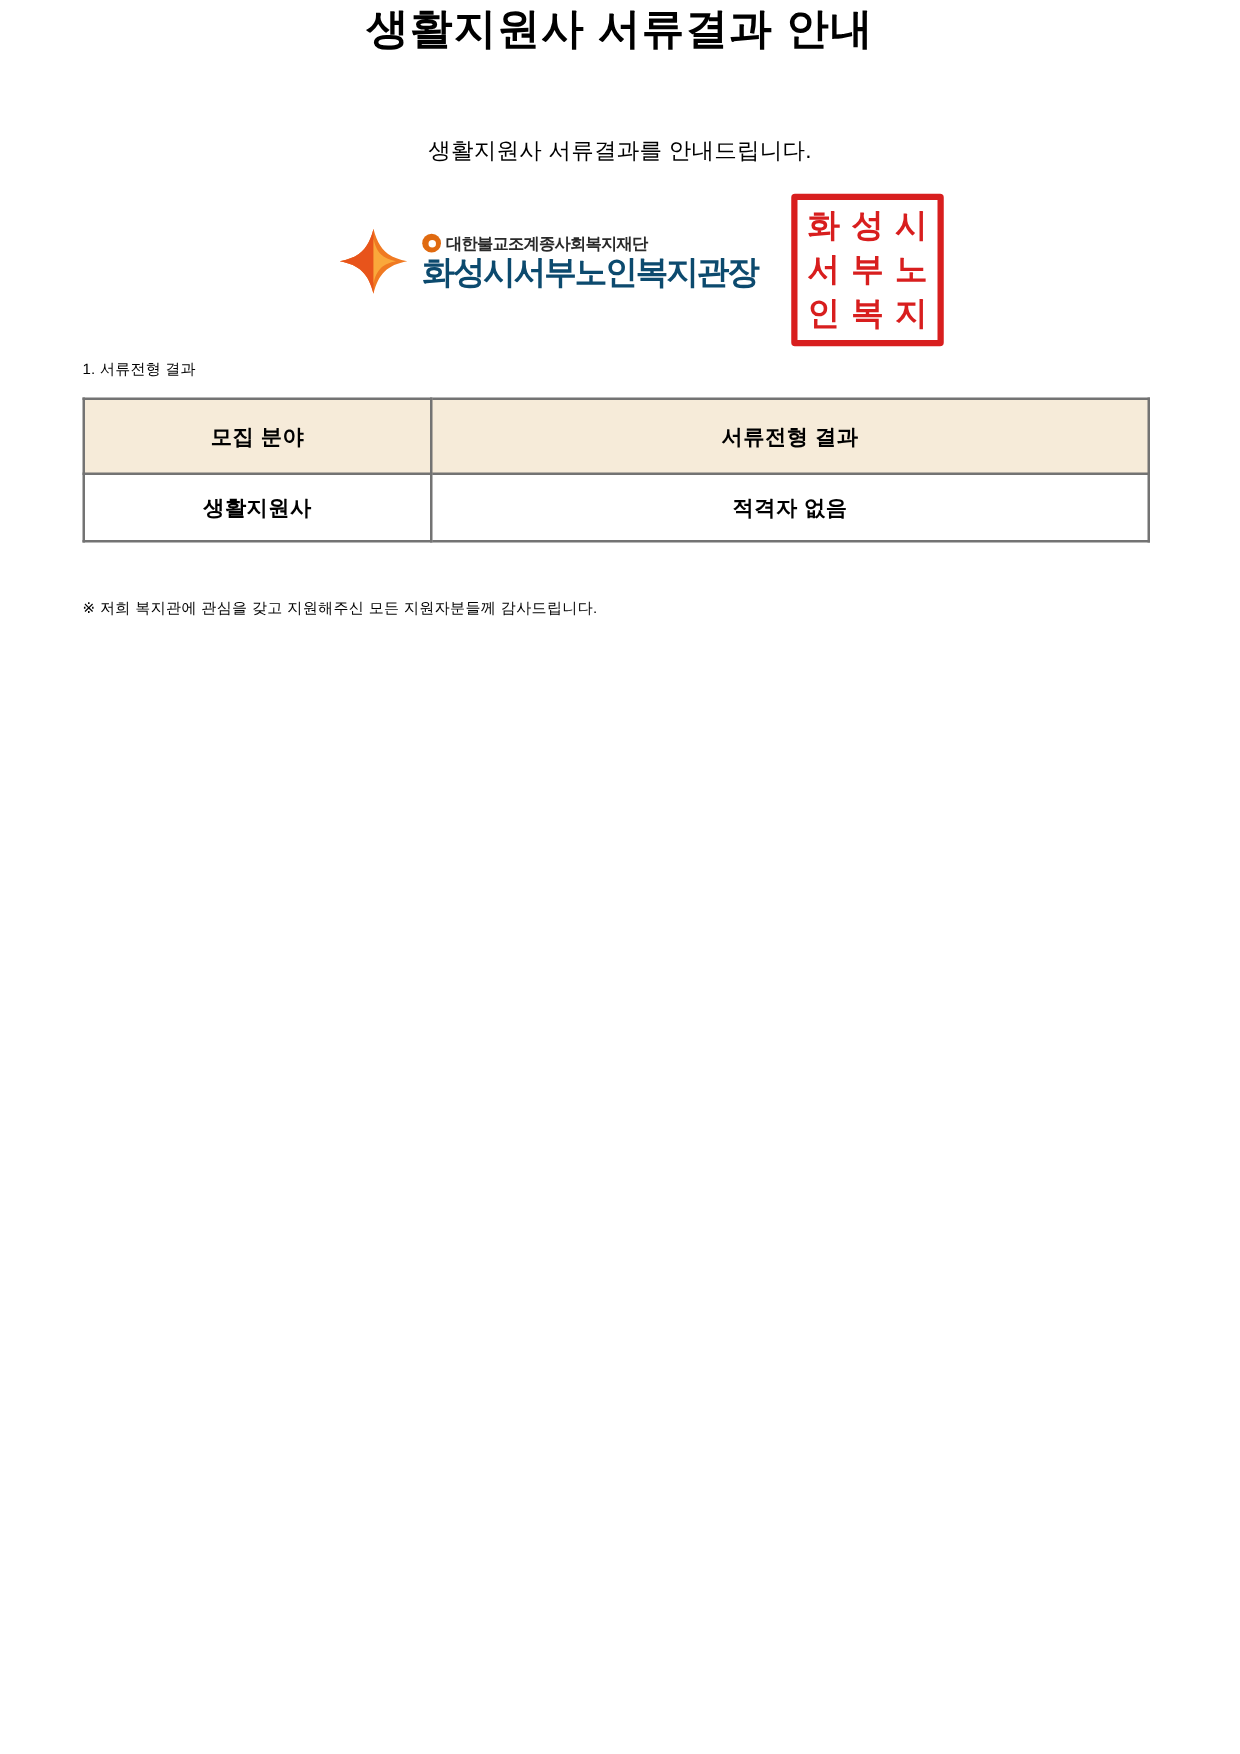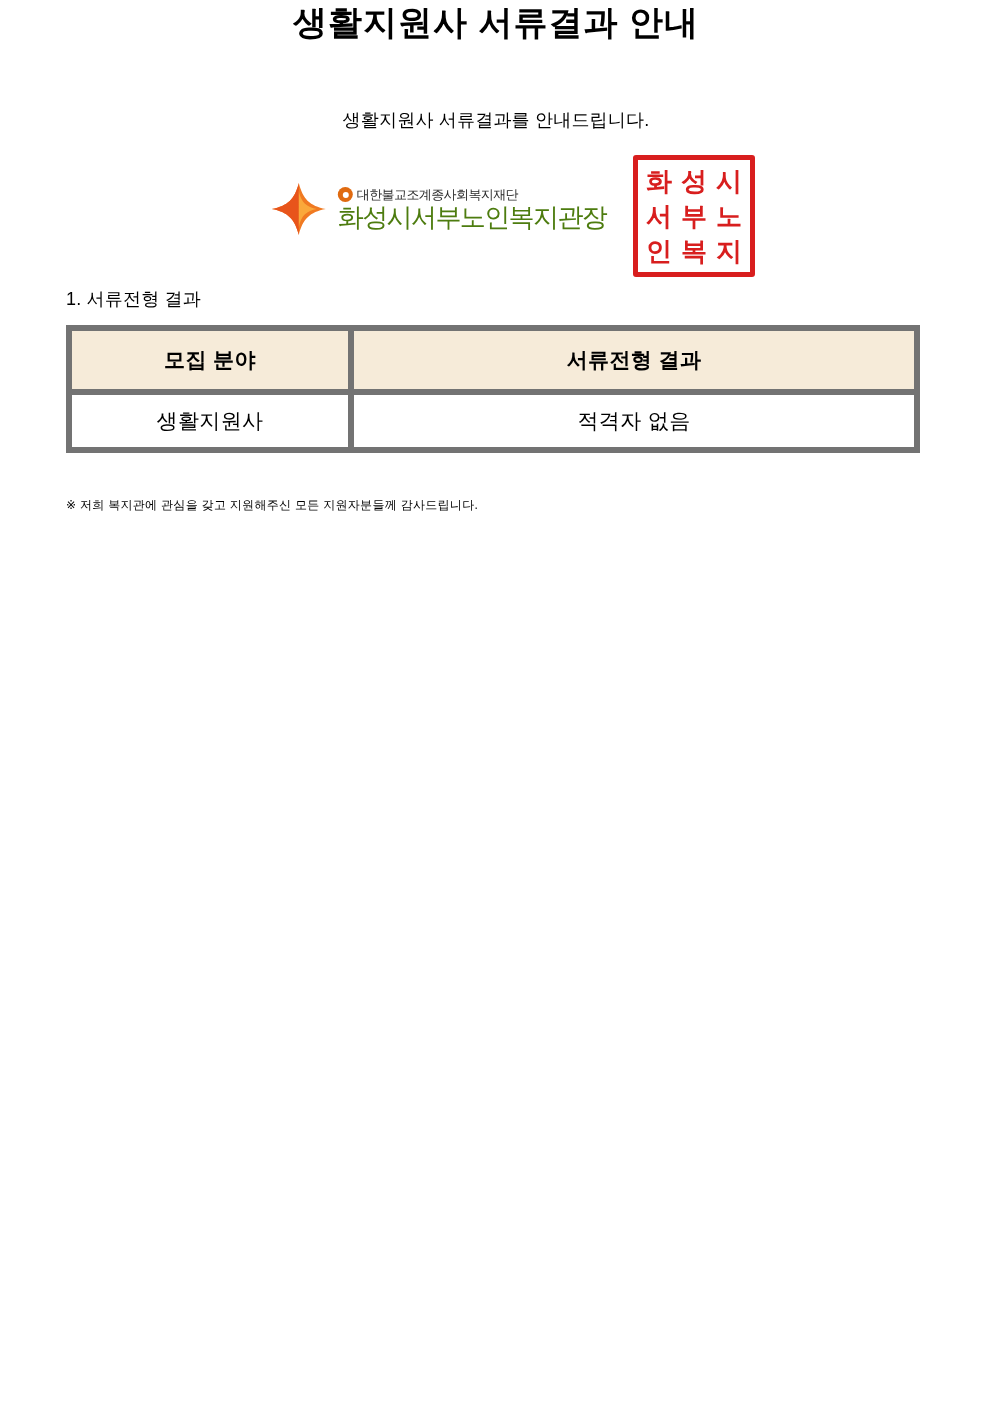--- a/index.html
+++ b/index.html
@@ -109,29 +109,29 @@
     top: 50%;
     width: 6px;
     height: 6px;
     border-radius: 50%;
     background: #ffffff;
     transform: translate(-50%, -50%);
   }
 
   .logo-foundation {
     font-size: 13px;
-    font-weight: normal;
+    font-weight: bold;
     color: #2a2a2a;
     letter-spacing: -0.6px;
   }
 
   .logo-org {
     font-size: 26px;
-    font-weight: normal;
-    color: #4d7c0f;
+    font-weight: bold;
+    color: #0c4a6e;
     letter-spacing: -1.6px;
     margin-top: 2px;
   }
 
   .seal {
     position: absolute;
     left: 567px;
     top: 0px;
     width: 122px;
     height: 122px;
@@ -151,48 +151,48 @@
     font-weight: bold;
     display: flex;
     align-items: center;
     justify-content: center;
     font-family: "DejaVu Sans", "Liberation Sans", sans-serif;
     line-height: 1;
   }
 
   .section-label {
     margin-top: 14px;
-    font-size: 18px;
+    font-size: 12px;
     letter-spacing: 0.2px;
   }
 
   table.result-table {
     margin-top: 14px;
     width: 854px;
     border-collapse: collapse;
     table-layout: fixed;
   }
 
   table.result-table th,
   table.result-table td {
-    border: 6px solid #737373;
-    text-align: center;
-    font-size: 21px;
+    border: 2px solid #737373;
+    text-align: center;
+    font-size: 17px;
     letter-spacing: 0.4px;
   }
 
   table.result-table th {
     background: #F6EBD9;
     font-weight: bold;
     height: 56px;
   }
 
   table.result-table td {
     height: 50px;
-    font-weight: normal;
+    font-weight: bold;
   }
 
   .col-field { width: 274px; }
 
   .footnote {
     margin-top: 44px;
     font-size: 12px;
     letter-spacing: 0.3px;
   }
 </style>

